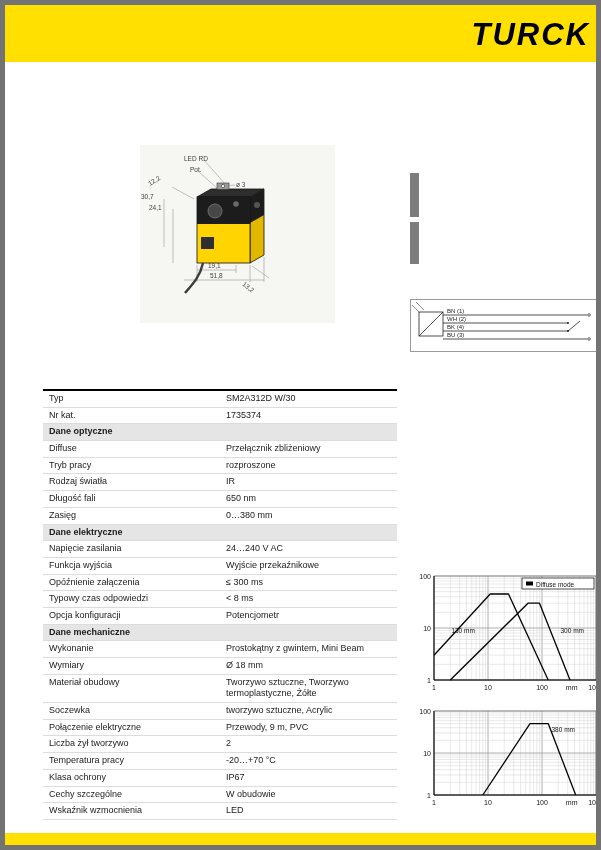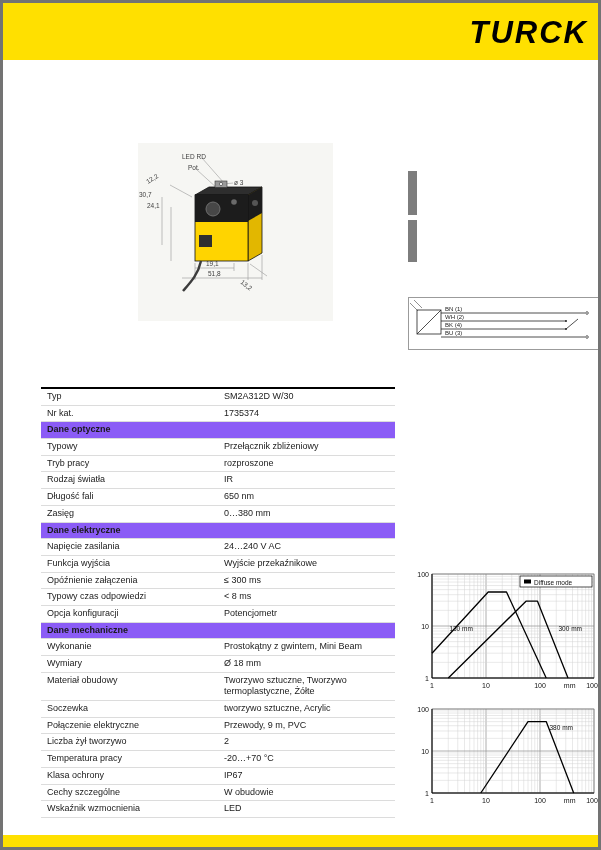--- a/index.html
+++ b/index.html
@@ -1,18 +1,18 @@
 <!DOCTYPE html>
 <html><head>
 <meta charset="utf-8">
 <style>
   * { margin:0; padding:0; box-sizing:border-box; }
   body { background:#fff; font-family:"Liberation Sans", sans-serif; }
   #page { position:relative; width:601px; height:850px; background:#ffffff;
-          border:3px solid #737373; overflow:hidden; }
+          border:5px solid #737373; overflow:hidden; }
 
   
   #topbar { position:absolute; left:0; top:0; width:601px; height:57px; background:#ffe000; }
   #logo   { position:absolute; right:16px; top:12px; font-size:31px; font-weight:bold;
             font-style:italic; letter-spacing:2px; color:#000; }
   #bottombar { position:absolute; left:0; bottom:0; width:601px; height:12px; background:#ffe000; }
 
   
   #drawing { position:absolute; left:135px; top:140px; width:195px; height:178px;
              background:#f6f6f3; }
@@ -32,21 +32,21 @@
   .wlabel { font-size:6px; fill:#222; }
   .wline  { stroke:#222; stroke-width:0.8; fill:none; }
 
   
   #spec-table { position:absolute; left:38px; top:348px; width:354px;
                 border-collapse:collapse; border-top:2px solid #000;
                 border-bottom:1px solid #8a8a8a; font-size:9px; color:#1a1a1a;margin-top:36px; }
   #spec-table td { padding:2px 6px; border-bottom:1px solid #dcdcdc; vertical-align:top;
                    line-height:1.3; height:13px; }
   #spec-table td.lbl { width:177px; }
-  #spec-table tr.section-row td { background:#8b5cf6; font-weight:bold; }
+  #spec-table tr.section-row td { background:#e5e5e5; font-weight:bold; }
 
   
   .chart { position:absolute; left:405px; background:#fff; }
   #chart1 { top:563px; }
   #chart2 { top:700px; }
   svg text { font-family:"Liberation Sans", sans-serif; }
 </style>
 </head>
 <body>
 
@@ -131,21 +131,21 @@
           <td class="val">SM2A312D W/30</td>
         </tr>
         <tr>
           <td class="lbl">Nr kat.</td>
           <td class="val">1735374</td>
         </tr>
         <tr class="section-row">
           <td colspan="2">Dane optyczne</td>
         </tr>
         <tr>
-          <td class="lbl">Typowy</td>
+          <td class="lbl">Diffuse</td>
           <td class="val">Przełącznik zbliżeniowy</td>
         </tr>
         <tr>
           <td class="lbl">Tryb pracy</td>
           <td class="val">rozproszone</td>
         </tr>
         <tr>
           <td class="lbl">Rodzaj światła</td>
           <td class="val">IR</td>
         </tr>

